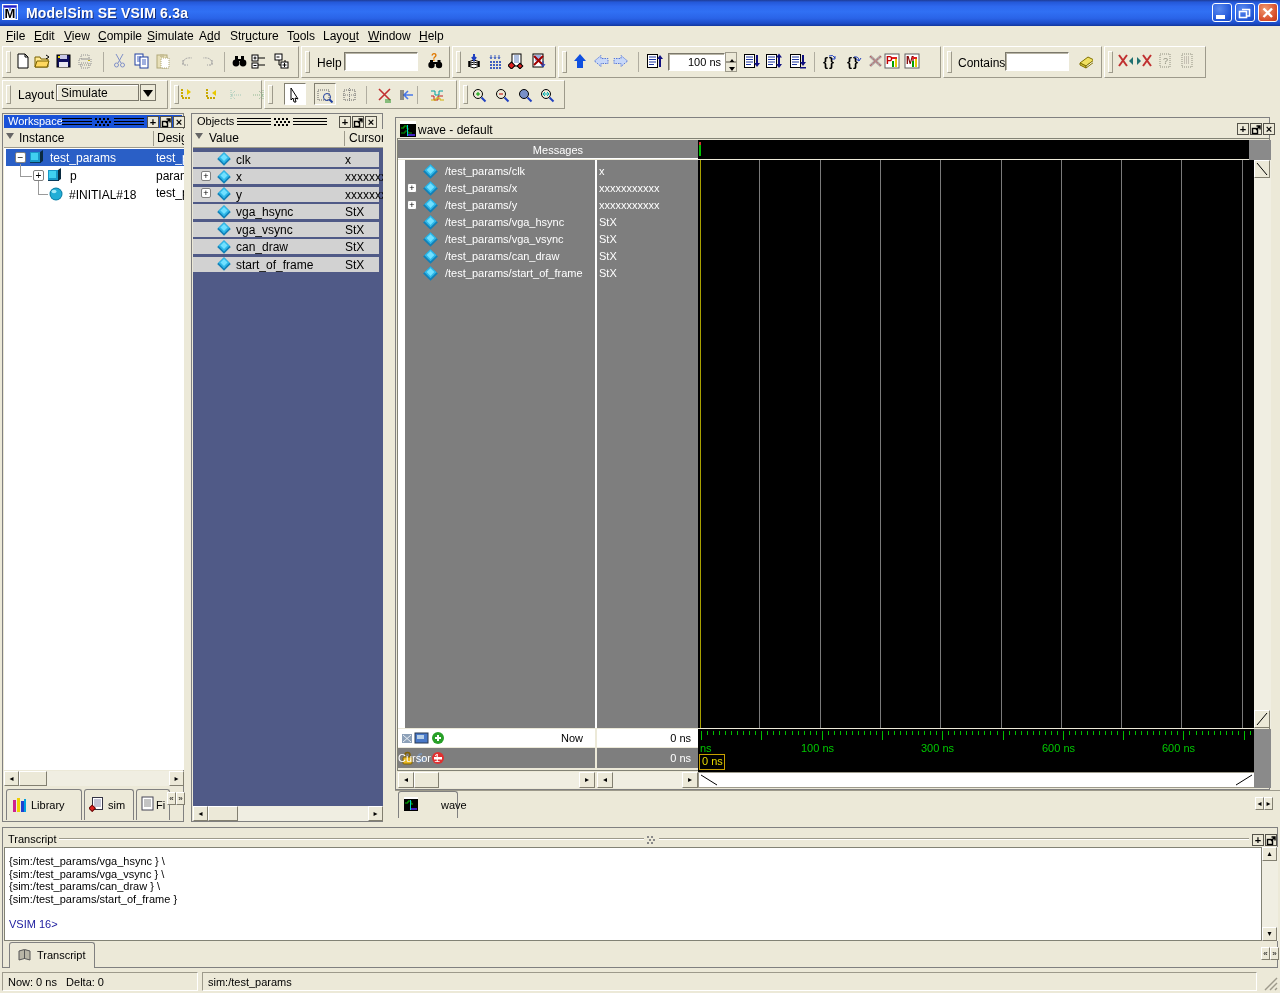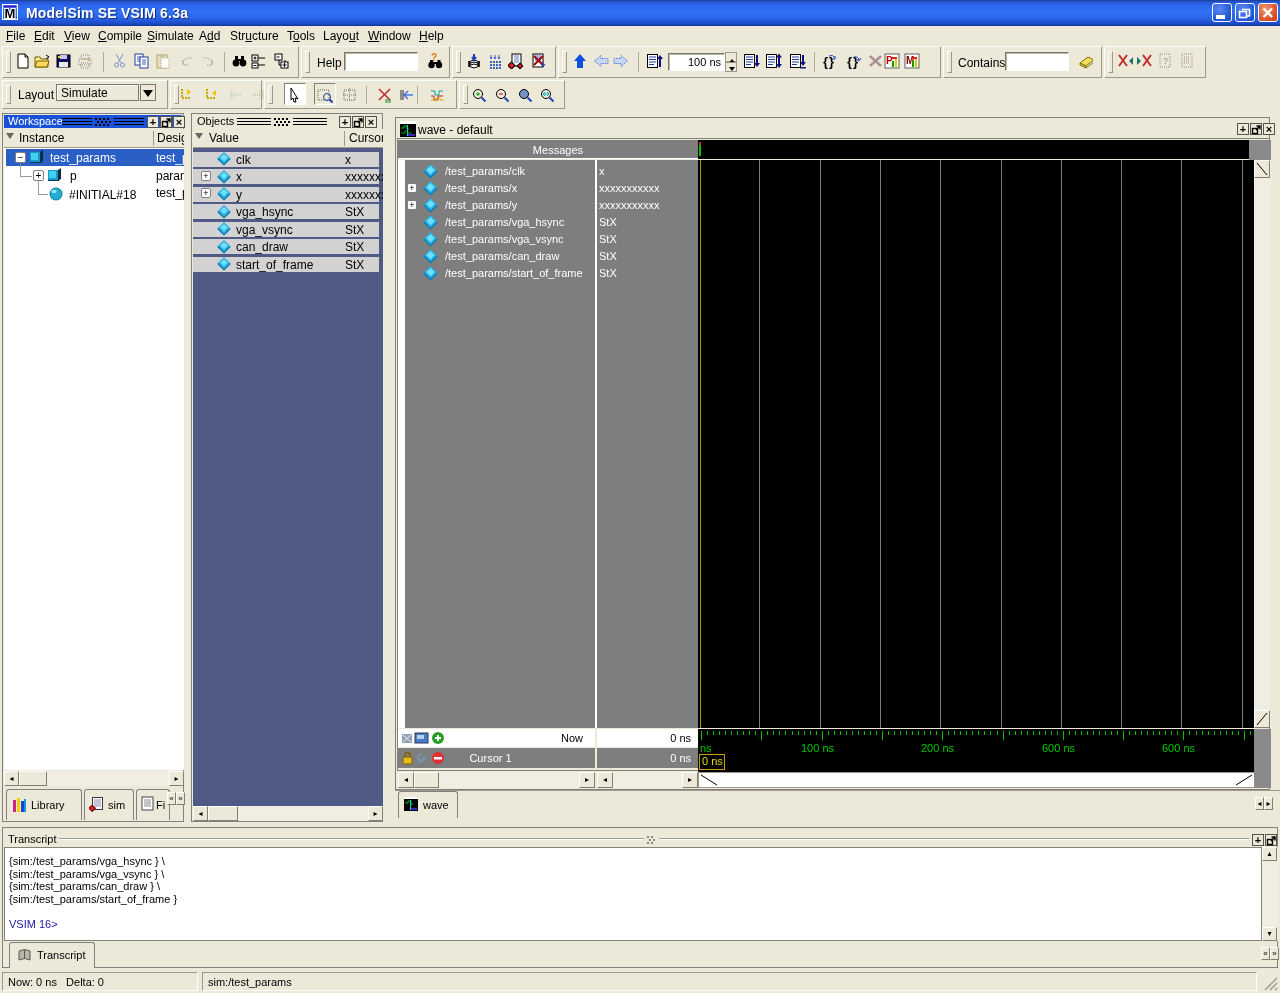--- a/index.html
+++ b/index.html
@@ -758,21 +758,21 @@
     <div class="a" style="left:199px;top:590px;width:94px;text-align:right;font-size:11px;padding-top:3px">0 ns</div>
     <div class="a" style="left:0;top:609px;width:197px;height:20px;background:#7e7e7e"></div>
     <div class="a" style="left:199px;top:609px;width:101px;height:20px;background:#7e7e7e"></div>
     <svg class="a" style="left:4px;top:612px" width="46" height="14">
       <rect x="1" y="6" width="9" height="7" rx="1" fill="#e8b820" stroke="#806000"></rect>
         <path d="M3 6 v-2 a2.5 2.5 0 0 1 5 0 v2" fill="none" stroke="#806000" stroke-width="1.5"></path>
       <path d="M16 12 L22 6 M20 3 a3.5 3.5 0 1 0 3 3" fill="none" stroke="#7890b0" stroke-width="2"></path>
       <circle cx="36" cy="7" r="6" fill="#e03030"></circle>
         <rect x="32" y="6" width="8" height="2.5" fill="#fff"></rect>
     </svg>
-    <div class="a" style="left:0;top:609px;width:185px;text-align:center;font-size:11px;color:#fff;padding-top:4px">Cursor 1</div>
+    <div class="a" style="left:0;top:609px;width:185px;text-align:left;font-size:11px;color:#fff;padding-top:4px">Cursor 1</div>
     <div class="a" style="left:199px;top:609px;width:94px;text-align:right;font-size:11px;color:#fff;padding-top:4px">0 ns</div>
 
     <div class="a" id="timeline" style="left:300px;top:590px;width:557px;height:43px;background:#000">
         <div class="a" style="left:3.0px;top:2px;width:1px;height:4px;background:#00c000"></div>
         <div class="a" style="left:9.0px;top:2px;width:1px;height:4px;background:#00c000"></div>
         <div class="a" style="left:15.1px;top:2px;width:1px;height:4px;background:#00c000"></div>
         <div class="a" style="left:21.1px;top:2px;width:1px;height:4px;background:#00c000"></div>
         <div class="a" style="left:27.1px;top:2px;width:1px;height:4px;background:#00c000"></div>
         <div class="a" style="left:33.2px;top:2px;width:1px;height:4px;background:#00c000"></div>
         <div class="a" style="left:39.2px;top:2px;width:1px;height:4px;background:#00c000"></div>
@@ -866,21 +866,21 @@
         <div class="a" style="left:123.6px;top:2px;width:1px;height:9px;background:#00c000"></div>
         <div class="a" style="left:183.9px;top:2px;width:1px;height:9px;background:#00c000"></div>
         <div class="a" style="left:244.2px;top:2px;width:1px;height:9px;background:#00c000"></div>
         <div class="a" style="left:304.5px;top:2px;width:1px;height:9px;background:#00c000"></div>
         <div class="a" style="left:364.8px;top:2px;width:1px;height:9px;background:#00c000"></div>
         <div class="a" style="left:425.1px;top:2px;width:1px;height:9px;background:#00c000"></div>
         <div class="a" style="left:485.4px;top:2px;width:1px;height:9px;background:#00c000"></div>
         <div class="a" style="left:545.7px;top:2px;width:1px;height:9px;background:#00c000"></div>
         <div class="a" style="left:2px;top:13px;color:#00c800;font-size:11px">ns</div>
         <div class="a" style="left:103px;top:13px;color:#00c800;font-size:11px">100 ns</div>
-        <div class="a" style="left:223px;top:13px;color:#00c800;font-size:11px">200 ns</div>
+        <div class="a" style="left:223px;top:13px;color:#00c800;font-size:11px">300 ns</div>
         <div class="a" style="left:344px;top:13px;color:#00c800;font-size:11px">600 ns</div>
         <div class="a" style="left:464px;top:13px;color:#00c800;font-size:11px">600 ns</div>
         <div class="a" style="left:1px;top:25px;width:26px;height:16px;border:1px solid #c8a000;color:#e8d800;font-size:11px;padding-left:2px">0 ns</div>
       </div>
 
     <div class="a" style="left:0;top:633px;width:197px;height:16px;background:#f0eee2">
       <div class="sbtn" style="left:0;top:0;width:16px;height:16px;line-height:14px">◂</div>
       <div class="sthumb" style="left:16px;top:0;width:25px;height:16px"></div>
       <div class="sbtn" style="right:0;top:0;width:16px;height:16px;line-height:14px">▸</div>
     </div>
@@ -915,21 +915,21 @@
 
 <div class="a" style="left:395px;top:790px;width:885px;height:1px;background:#9d9a8b"></div>
 <div class="tab" style="left:398px;top:791px;width:60px;height:27px">
   <svg class="a" style="left:5px;top:5px" width="14" height="14">
       <rect width="14" height="14" fill="#000"></rect>
       <rect x="0" y="0" width="14" height="2" fill="#fff"></rect>
       <path d="M1 6h3v-2h3v3h2" stroke="#00c000" fill="none"></path>
       <rect x="6" y="3" width="1" height="10" fill="#00d0d0"></rect>
       <rect x="7" y="11" width="6" height="2" fill="#4020c0"></rect>
     </svg>
-  <div class="a" style="left:24px;top:7px">wave</div>
+  <div class="a" style="left:42px;top:7px">wave</div>
 </div>
 <div class="sbtn" style="left:1255px;top:797px;width:9px;height:13px;line-height:11px">◂</div>
 <div class="sbtn" style="left:1264px;top:797px;width:9px;height:13px;line-height:11px">▸</div>
 
 <div class="a panel" style="left:2px;top:827px;width:1276px;height:141px">
   <div class="ptitle" style="padding-left:4px;line-height:13px;top:5px">Transcript
     <svg class="a" style="left:55px;top:3px" width="1190" height="8">
       <line x1="0" y1="2.5" x2="585" y2="2.5" stroke="#9d9a8b"></line>
         <line x1="0" y1="3.5" x2="585" y2="3.5" stroke="#fff"></line>
       <line x1="600" y1="2.5" x2="1190" y2="2.5" stroke="#9d9a8b"></line>

